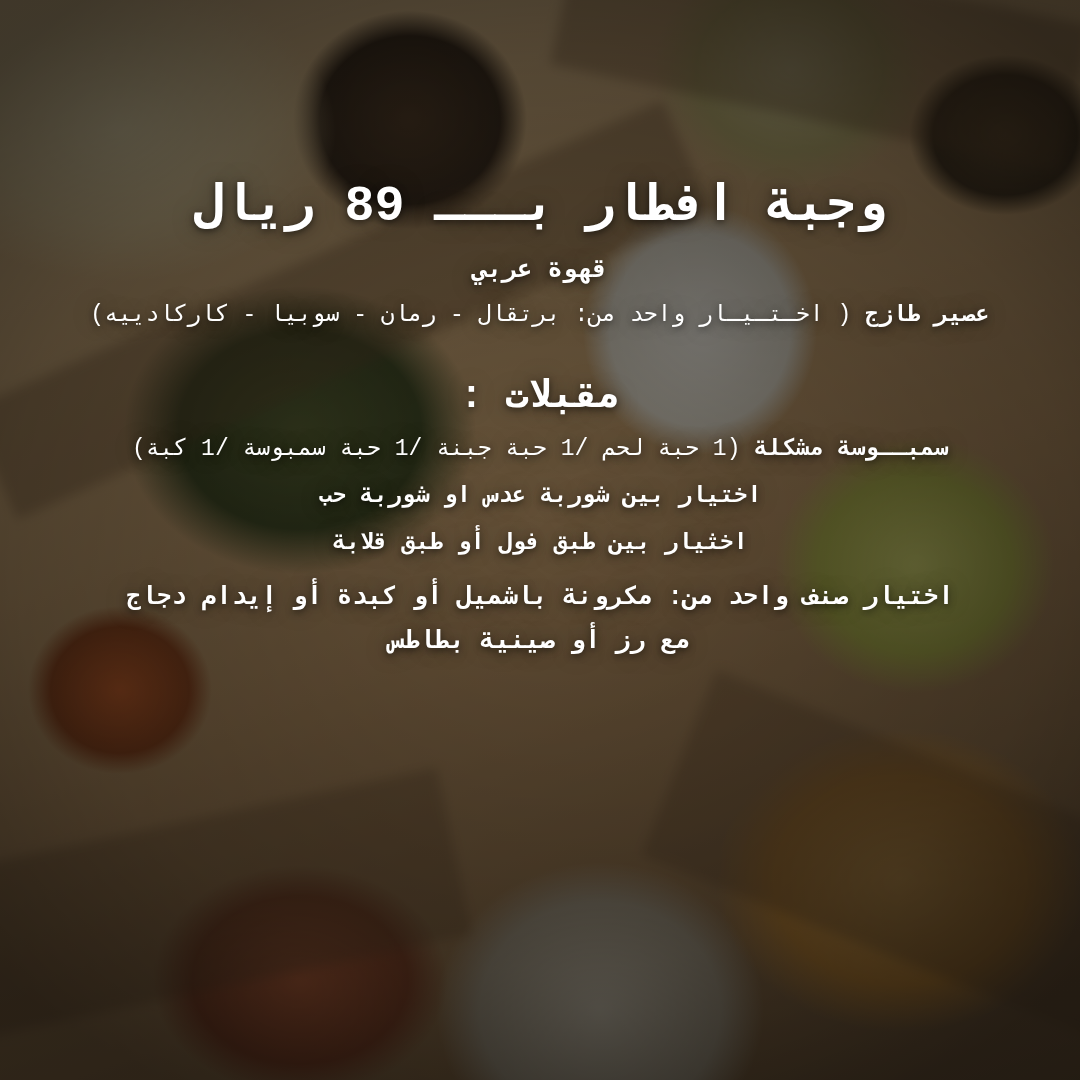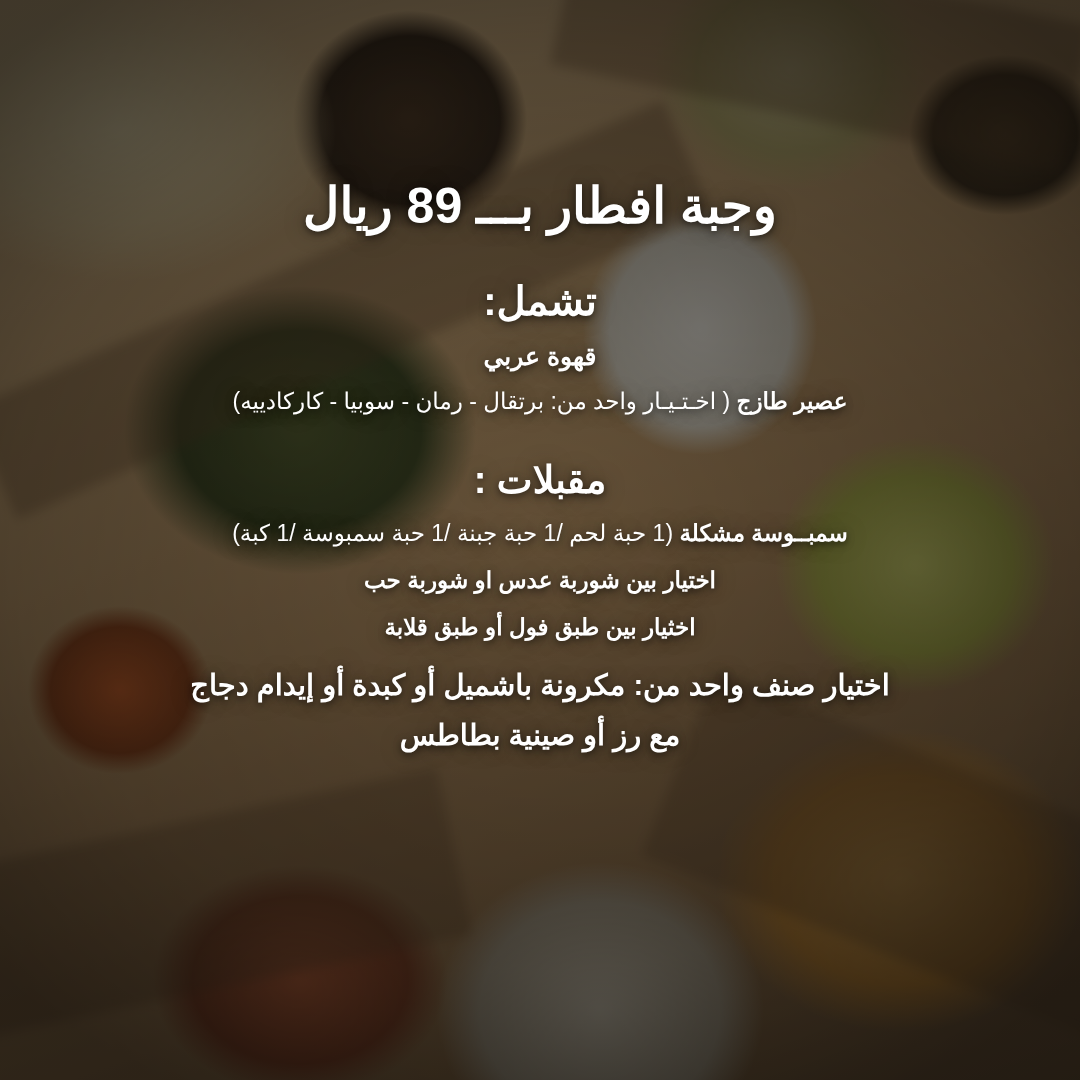--- a/index.html
+++ b/index.html
@@ -5,21 +5,21 @@
   html, body {
     margin: 0;
     padding: 0;
     background: #222;
   }
   .poster {
     position: relative;
     width: 1080px;
     height: 1080px;
     overflow: hidden;
-    font-family: Liberation Sans, sans-serif;
+    font-family: Liberation Mono, monospace;
     background: #7f1d1d;
   }
 
   
   .photo {
     position: absolute;
     inset: 0;
     background:
       
       radial-gradient(ellipse 300px 210px at 120px 130px, #e8d9ad 0%, #d9c394 45%, rgba(120,95,60,0) 72%),
@@ -116,21 +116,21 @@
   }
   .line .thin { font-weight: 400; }
 
   .main-title {
     margin-top: 48px;
     font-size: 38px;
     font-weight: 700;
   }
   .main-line {
     margin-top: 20px;
-    font-size: 29px;
+    font-size: 25px;
     font-weight: 700;
     line-height: 1.45;
   }
 </style>
 </head>
 <body>
 
 <div class="poster">
 
   <div class="photo">
@@ -139,21 +139,20 @@
     <div class="plank p3"></div>
     <div class="plank p4"></div>
   </div>
   <div class="scrim"></div>
   <div class="vignette"></div>
 
   <div class="content">
 
     <h1 class="headline">وجبة افطار بـــ 89 ريال</h1>
 
-    <div class="sub-includes">تشمل:</div>
 
 
     <div class="coffee">قهوة عربي</div>
 
     <div class="juice">
       <span>عصير طازج</span>
       <span class="thin">( اخـتـيـار واحد من:  برتقال - رمان - سوبيا - كاركادييه)</span>
     </div>
 
     <div class="section-title">مقبلات :</div>

